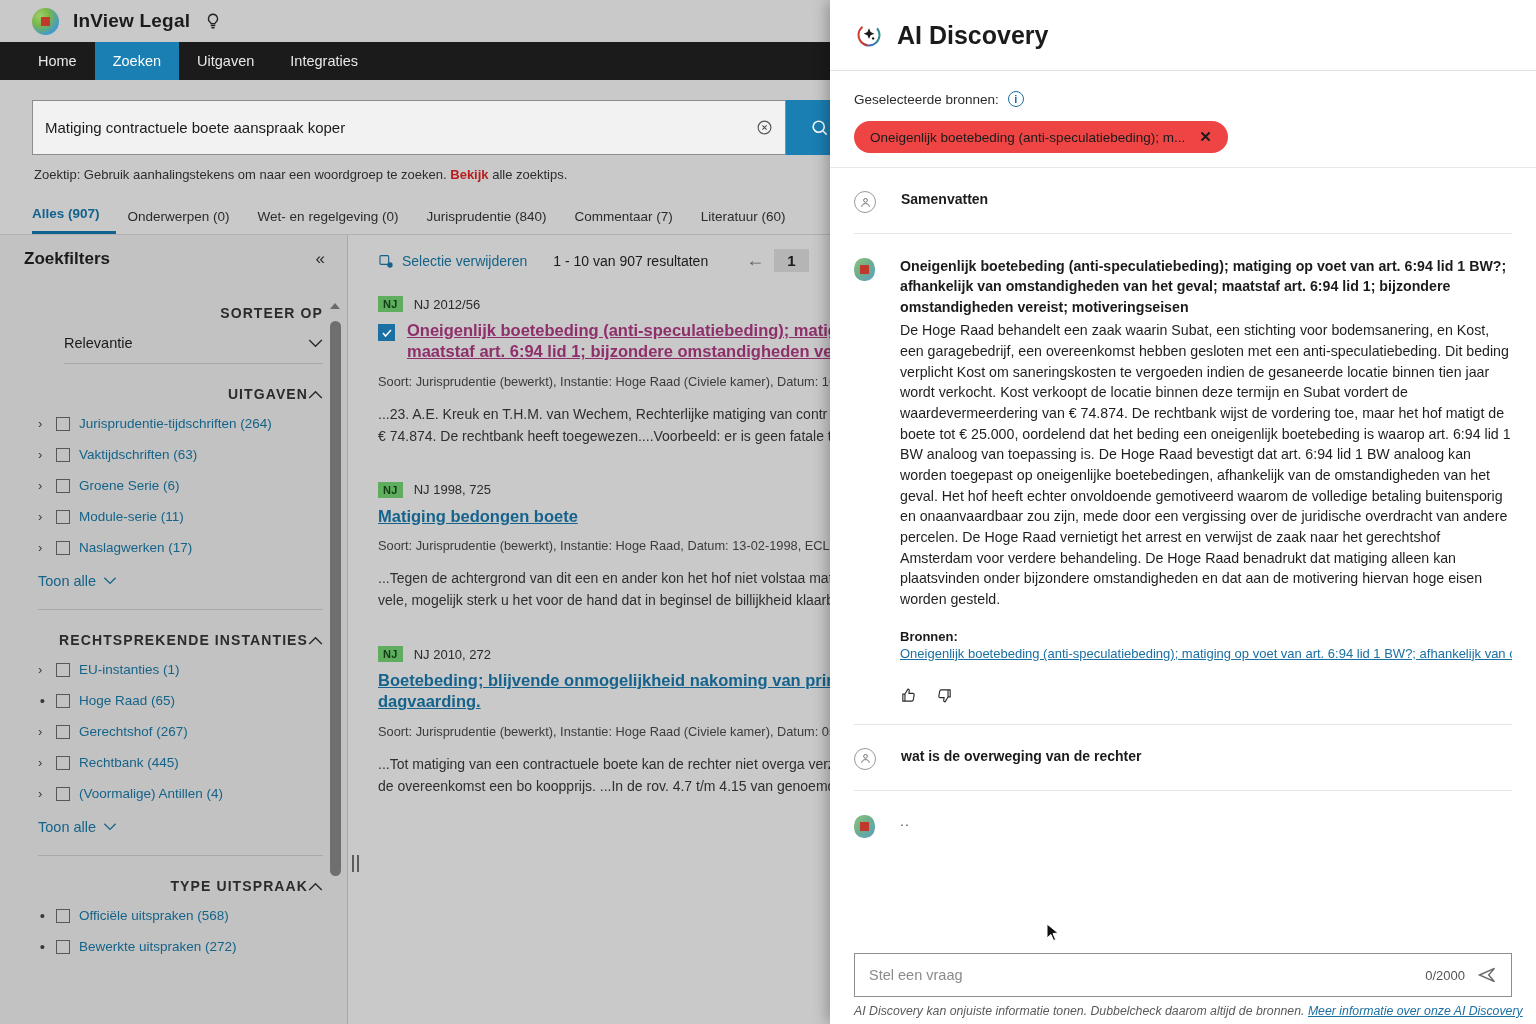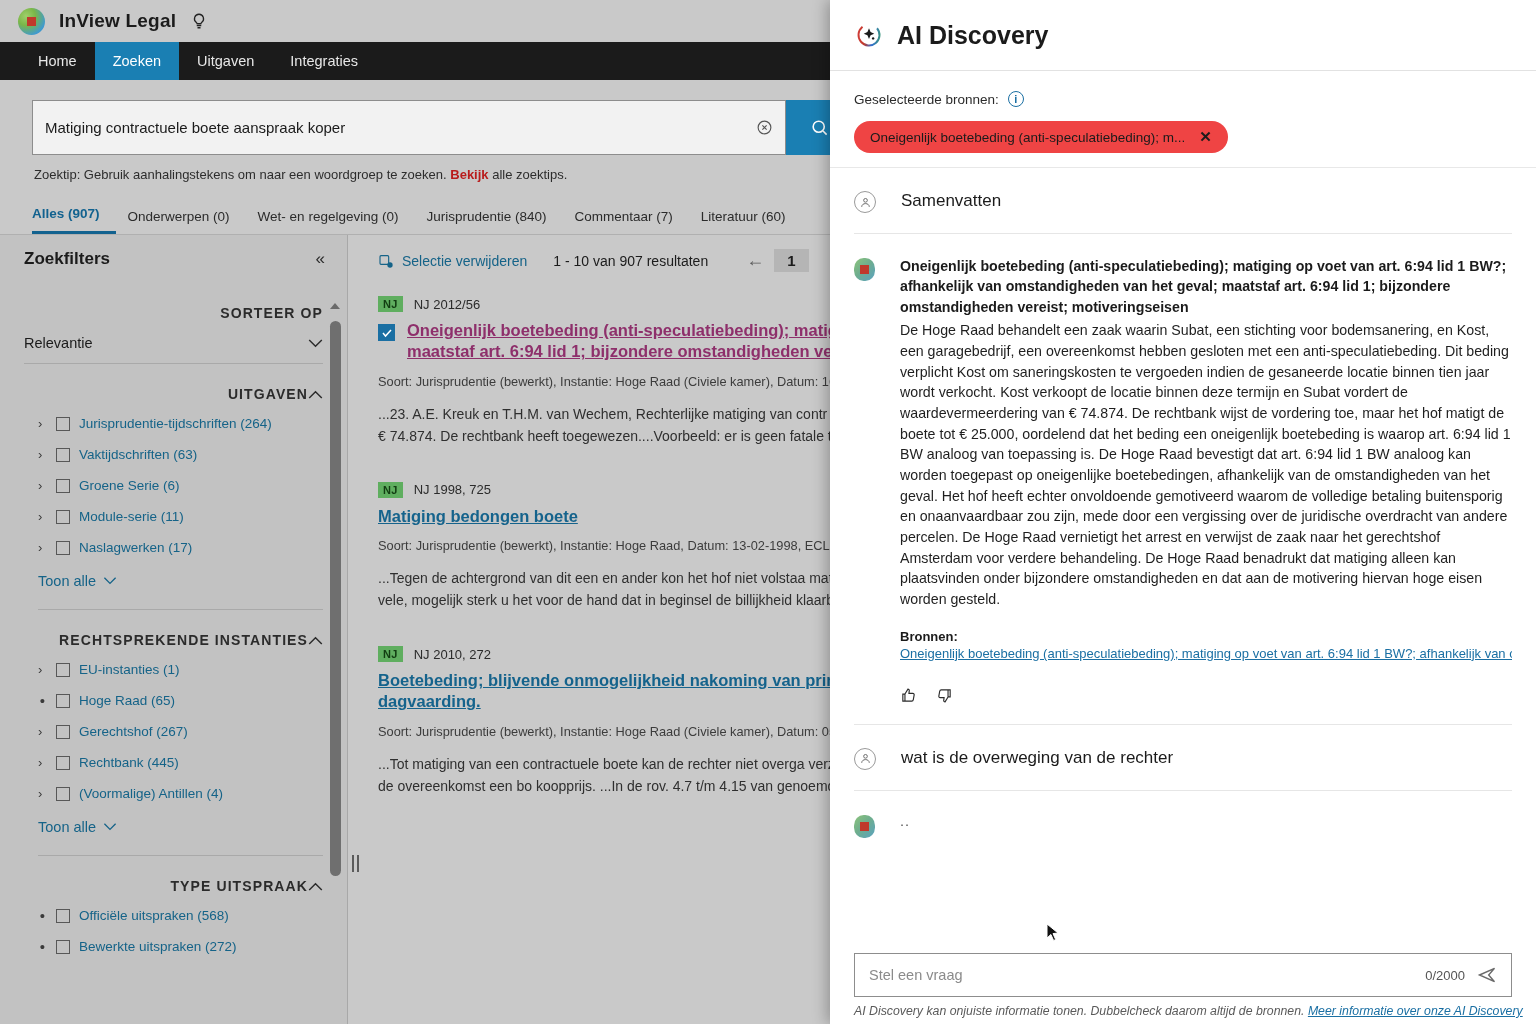--- a/index.html
+++ b/index.html
@@ -11,21 +11,21 @@
   }
   #root { position: relative; width: 1536px; height: 1024px; }
 
   
   .app {
     position: absolute; inset: 0;
     background: #c9c9c9;
   }
   .topbar {
     height: 42px; background: #c9c9c9;
-    display: flex; align-items: center; padding-left: 18px; gap: 14px;
+    display: flex; align-items: center; padding-left: 32px; gap: 14px;
   }
   .logo-mark {
     width: 27px; height: 27px; border-radius: 50%;
     background:
       radial-gradient(circle at 30% 30%, #9fcf6a 0%, #7ab648 35%, #3f9ad0 75%, #2b7fb0 100%);
     position: relative; flex: none;
   }
   .logo-mark::after {
     content: ""; position: absolute; left: 9px; top: 9px;
     width: 9px; height: 9px; background: #c0392b;
@@ -85,21 +85,21 @@
   .collapse-icon { color: #2b2b2b; font-size: 17px; cursor: pointer; }
   .filters-scroll { padding: 0 24px 0 24px; }
   .fgroup-title {
     font-size: 14px; letter-spacing: 1.1px; color: #2b2b2b; font-weight: bold;
     display: flex; align-items: center; justify-content: flex-end;
     margin-top: 22px; margin-bottom: 6px; text-transform: uppercase;
   }
   .sortval {
     display: flex; align-items: center; justify-content: space-between;
     font-size: 14.5px; color: #1b1b1b; padding: 8px 0 12px 0;
-    border-bottom: 1px solid #a9a9a9; cursor: pointer;
+    border-bottom: 1px solid #a9a9a9; cursor: pointer; margin-left: 40px;
   }
   .frow {
     display: flex; align-items: center; gap: 9px; padding: 8px 0 8px 14px;
     font-size: 13.5px; color: #156388;
   }
   .frow .twisty { font-size: 13px; color: #3a3a3a; width: 9px; cursor: pointer; }
   .frow .dot { width: 9px; text-align: center; color: #3a3a3a; font-size: 15px; line-height: 1; }
   .cb {
     width: 14px; height: 14px; border: 1px solid #575757; background: transparent;
     flex: none; cursor: pointer;
@@ -206,21 +206,21 @@
   .avatar-user svg { width: 13px; height: 13px; color: #6a6a6a; }
   .avatar-ai {
     width: 21px; height: 23px; border-radius: 46%; flex: none; margin-top: 2px;
     background: linear-gradient(135deg,#8dc47a 0%,#6fae8e 45%,#5aa2c0 100%);
     position: relative;
   }
   .avatar-ai::after {
     content: ""; position: absolute; left: 6px; top: 7px; width: 9px; height: 9px;
     background: #c0392b;
   }
-  .msg-user-text { font-size: 17px; color: #1b1b1b; padding-top: 1px; }
+  .msg-user-text { font-size: 14px; color: #1b1b1b; padding-top: 1px; font-weight: bold; }
   .msg-sep { border-top: 1px solid #e6e6e6; margin: 0 24px; }
 
   .ans-title {
     font-size: 14.2px; font-weight: bold; color: #1b1b1b; line-height: 1.44;
     margin-bottom: 3px;
   }
   .ans-body { font-size: 14.2px; color: #1f1f1f; line-height: 1.455; }
   .ans-sources-label { font-size: 13px; font-weight: bold; color: #1b1b1b; margin-top: 19px; }
   .ans-source-link {
     display: block; font-size: 13px; color: #1a6fa3; text-decoration: underline;

